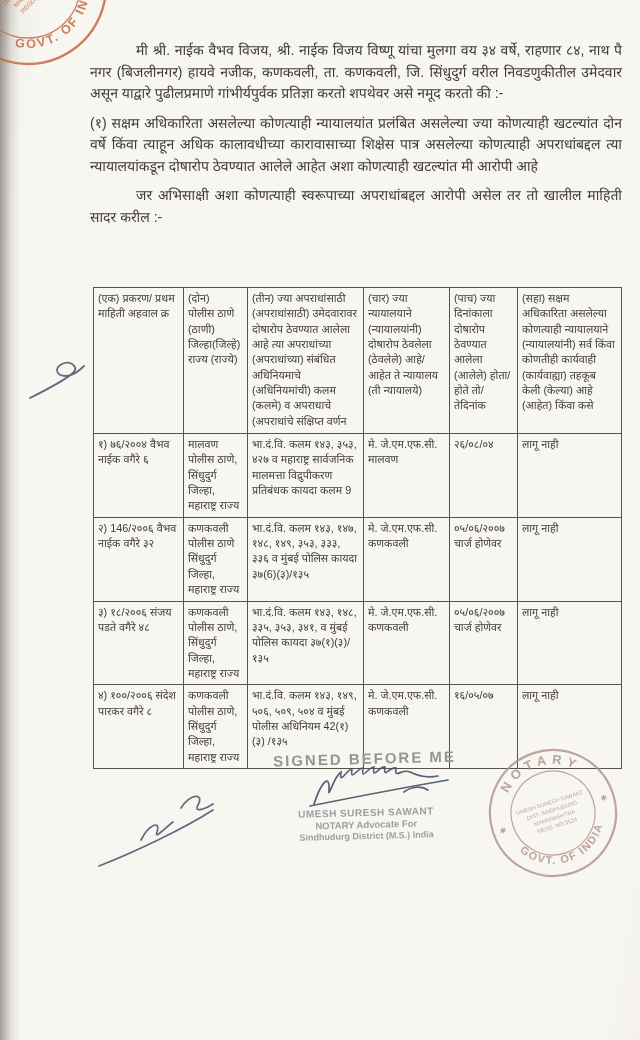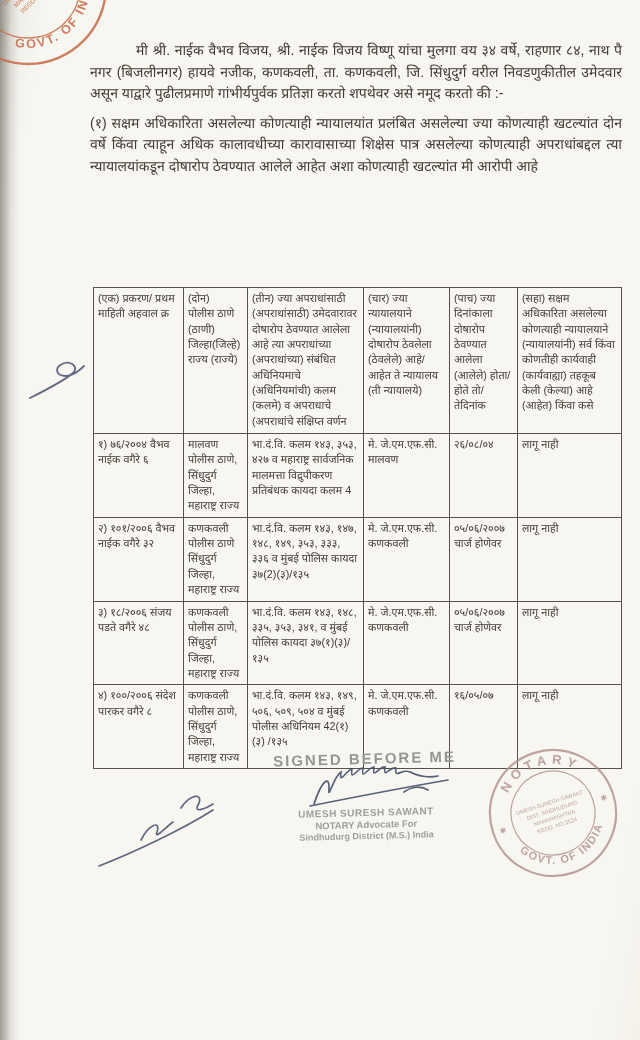--- a/index.html
+++ b/index.html
@@ -57,20 +57,21 @@
       <text x="100" y="89" font-size="6.2" text-anchor="middle">UMESH SURESH SAWANT</text>
       <text x="100" y="98" font-size="6.2" text-anchor="middle">DIST. SINDHUDURG</text>
       <text x="100" y="107" font-size="6.2" text-anchor="middle">MAHARASHTRA</text>
       <text x="100" y="116" font-size="6.2" text-anchor="middle">REGD. NO.3524</text>
     </g>
   </svg>
 
   <div class="body-text">
     <p class="indent">मी श्री. नाईक वैभव विजय, श्री. नाईक विजय विष्णू यांचा मुलगा वय ३४ वर्षे, राहणार ८४, नाथ पै नगर (बिजलीनगर) हायवे नजीक, कणकवली, ता. कणकवली, जि. सिंधुदुर्ग वरील निवडणुकीतील उमेदवार असून याद्वारे पुढीलप्रमाणे गांभीर्यपुर्वक प्रतिज्ञा करतो शपथेवर असे नमूद करतो की :-</p>
     <p>(१) सक्षम अधिकारिता असलेल्या कोणत्याही न्यायालयांत प्रलंबित असलेल्या ज्या कोणत्याही खटल्यांत दोन वर्षे किंवा त्याहून अधिक कालावधीच्या कारावासाच्या शिक्षेस पात्र असलेल्या कोणत्याही अपराधांबद्दल त्या न्यायालयांकडून दोषारोप ठेवण्यात आलेले आहेत अशा कोणत्याही खटल्यांत मी आरोपी आहे</p>
+    <p class="indent">जर अभिसाक्षी अशा कोणत्याही स्वरूपाच्या अपराधांबद्दल आरोपी असेल तर तो खालील माहिती सादर करील :-</p>
   </div>
 
   <table class="cases">
     <colgroup>
       <col style="width:90px">
         <col style="width:64px">
         <col style="width:116px">
       <col style="width:86px">
         <col style="width:68px">
         <col style="width:104px">
@@ -85,29 +86,29 @@
 जिल्हा(जिल्हे)
 राज्य (राज्ये)</th>
         <th>(तीन) ज्या अपराधांसाठी (अपराधांसाठी) उमेदवारावर दोषारोप ठेवण्यात आलेला आहे त्या अपराधांच्या (अपराधांच्या) संबंधित अधिनियमाचे (अधिनियमांची) कलम (कलमे) व अपराधाचे (अपराधांचे संक्षिप्त वर्णन</th>
         <th>(चार) ज्या न्यायालयाने (न्यायालयांनी) दोषारोप ठेवलेला (ठेवलेले) आहे/आहेत ते न्यायालय (ती न्यायालये)</th>
         <th>(पाच) ज्या दिनांकाला दोषारोप ठेवण्यात आलेला (आलेले) होता/होते तो/तेदिनांक</th>
         <th>(सहा) सक्षम अधिकारिता असलेल्या कोणत्याही न्यायालयाने (न्यायालयांनी) सर्व किंवा कोणतीही कार्यवाही (कार्यवाह्या) तहकूब केली (केल्या) आहे (आहेत) किंवा कसे</th>
       </tr>
       <tr class="r1">
         <td>१) ७६/२००४ वैभव नाईक वगैरे ६</td>
         <td>मालवण पोलीस ठाणे, सिंधुदुर्ग जिल्हा, महाराष्ट्र राज्य</td>
-        <td>भा.दं.वि. कलम १४३, ३५३, ४२७ व महाराष्ट्र सार्वजनिक मालमत्ता विद्रुपीकरण प्रतिबंधक कायदा कलम 4</td>
+        <td>भा.दं.वि. कलम १४३, ३५३, ४२७ व महाराष्ट्र सार्वजनिक मालमत्ता विद्रुपीकरण प्रतिबंधक कायदा कलम 9</td>
         <td>मे. जे.एम.एफ.सी. मालवण</td>
         <td>२६/०८/०४</td>
         <td>लागू नाही</td>
       </tr>
       <tr class="r2">
-        <td>२) १०१/२००६ वैभव नाईक वगैरे ३२</td>
+        <td>२) 146/२००६ वैभव नाईक वगैरे ३२</td>
         <td>कणकवली पोलीस ठाणे सिंधुदुर्ग जिल्हा, महाराष्ट्र राज्य</td>
-        <td>भा.दं.वि. कलम १४३, १४७, १४८, १४९, ३५३, ३३३, ३३६ व मुंबई पोलिस कायदा ३७(2)(३)/१३५</td>
+        <td>भा.दं.वि. कलम १४३, १४७, १४८, १४९, ३५३, ३३३, ३३६ व मुंबई पोलिस कायदा ३७(6)(३)/१३५</td>
         <td>मे. जे.एम.एफ.सी. कणकवली</td>
         <td>०५/०६/२००७ चार्ज होणेवर</td>
         <td>लागू नाही</td>
       </tr>
       <tr class="r3">
         <td>३) १८/२००६ संजय पडते वगैरे ४८</td>
         <td>कणकवली पोलीस ठाणे, सिंधुदुर्ग जिल्हा, महाराष्ट्र राज्य</td>
         <td>भा.दं.वि. कलम १४३, १४८, ३३५, ३५३, ३४१, व मुंबई पोलिस कायदा ३७(१)(३)/१३५</td>
         <td>मे. जे.एम.एफ.सी. कणकवली</td>
         <td>०५/०६/२००७ चार्ज होणेवर</td>

